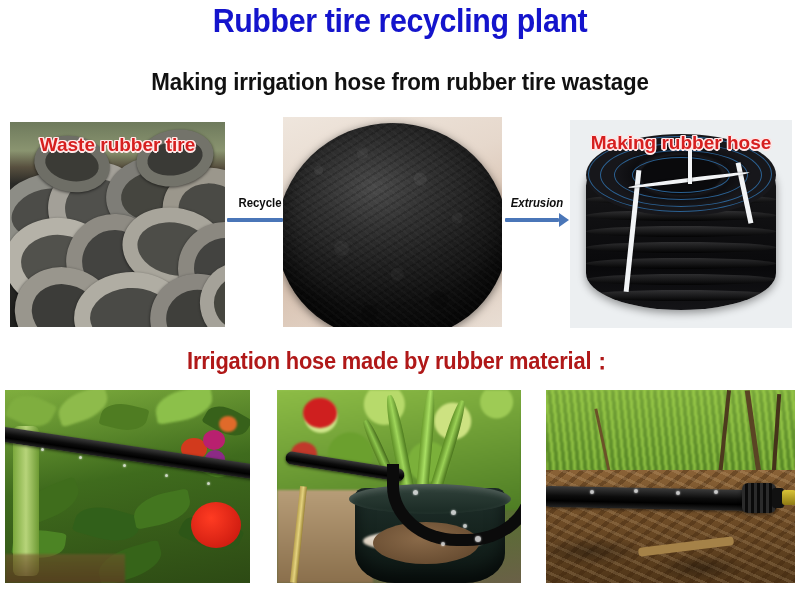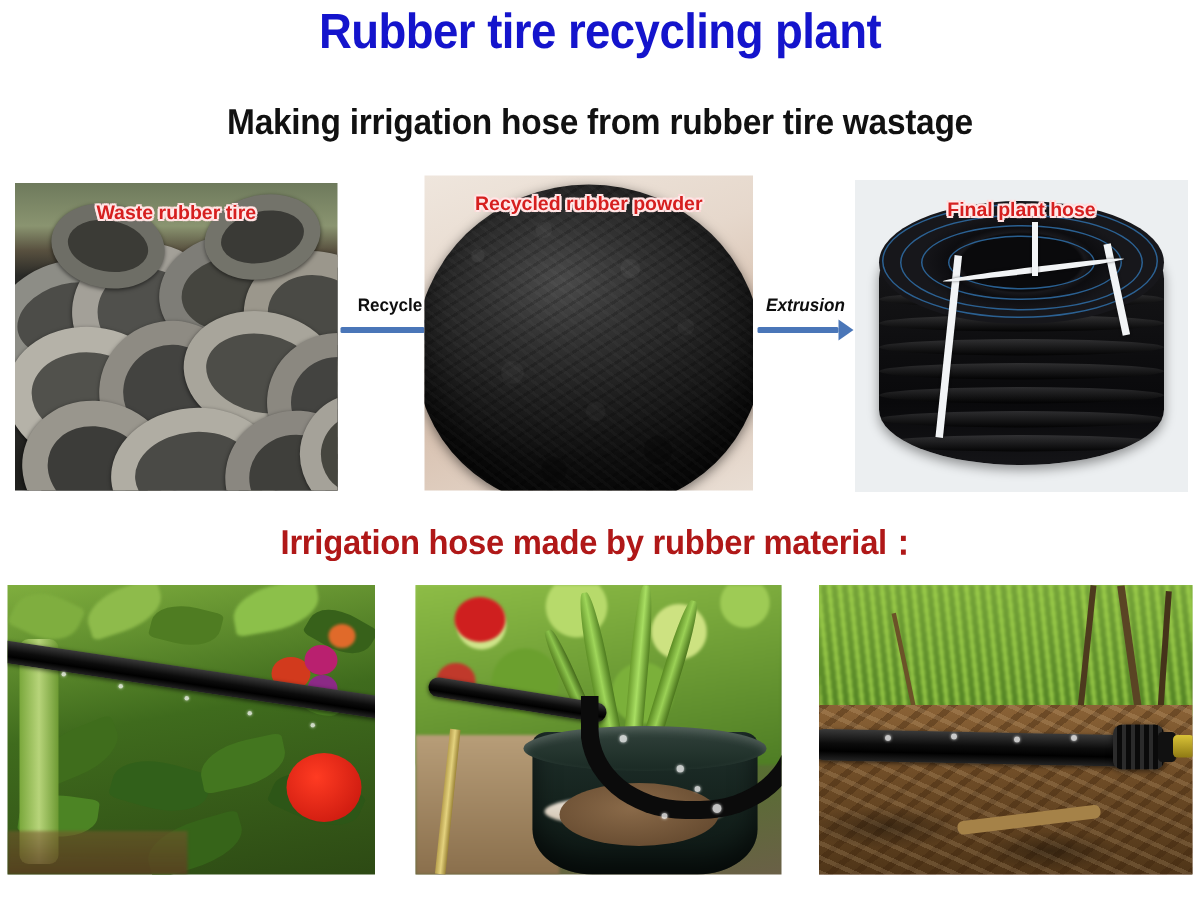--- a/index.html
+++ b/index.html
@@ -60,21 +60,21 @@
   .photo {
     position: absolute;
     overflow: hidden;
     background: #cfcfcf;
   }
   .caption {
     position: absolute;
     left: 0;
     width: 100%;
     text-align: center;
-    font-size: 13px;
+    font-size: 19px;
     font-weight: bold;
     color: #d61f1f;
     letter-spacing: 0px;
     white-space: nowrap;
     text-shadow:
        1.5px 0 0 #ffe9e9, -1.5px 0 0 #ffe9e9,
        0 1.5px 0 #ffe9e9, 0 -1.5px 0 #ffe9e9,
        1.2px 1.2px 0 #ffd9d9, -1.2px -1.2px 0 #ffd9d9,
        1.2px -1.2px 0 #ffd9d9, -1.2px 1.2px 0 #ffd9d9;
     z-index: 6;
@@ -254,21 +254,20 @@
 <div class="arrow-wrap" style="left:227px;top:196px;width:66px;height:34px;">
   <div class="arrow-label">Recycle</div>
   <div class="arrow-line" style="width:56px;"></div>
   <div class="arrow-head" style="left:56px;"></div>
 </div>
 
 <div class="photo" id="photo-powder">
   <div id="powder-heap">
     <div class="tex"></div>
   </div>
-  <div class="caption" style="top:11px;">Recycled rubber powder</div>
 </div>
 
 <div class="arrow-wrap" style="left:505px;top:196px;width:64px;height:34px;font-style:italic;">
   <div class="arrow-label">Extrusion</div>
   <div class="arrow-line" style="width:54px;"></div>
   <div class="arrow-head" style="left:54px;"></div>
 </div>
 
 <div class="photo" id="photo-hose-coil">
   <div id="coil-body">
@@ -283,21 +282,21 @@
   <div id="coil-top">
     <div class="blue-stripe" style="left:2px;top:2px;width:182px;height:74px;"></div>
     <div class="blue-stripe" style="left:14px;top:9px;width:160px;height:62px;"></div>
     <div class="blue-stripe" style="left:28px;top:16px;width:132px;height:48px;"></div>
     <div class="blue-stripe" style="left:46px;top:23px;width:96px;height:34px;"></div>
   </div>
   <div class="tie-strap" style="left:60px;top:50px;width:5px;height:122px;transform:rotate(6deg)"></div>
   <div class="tie-strap" style="left:172px;top:42px;width:5px;height:62px;transform:rotate(-12deg)"></div>
   <div class="tie-strap" style="left:58px;top:58px;width:122px;height:4px;transform:rotate(-7deg);border-radius:50%;"></div>
   <div class="tie-strap" style="left:118px;top:28px;width:4px;height:36px;"></div>
-  <div class="caption" style="top:12px;">Final plant hose</div>
+  <div class="caption" style="top:12px;">Making rubber hose</div>
 </div>
 
 <div id="section-title">Irrigation hose made by rubber material：</div>
 
 <div class="bphoto" id="photo-hose-flowers">
   <div>
     <div class="leaf blur" style="left:4px;top:6px;width:44px;height:30px;background:#7fae3f;transform:rotate(25deg)"></div>
     <div class="leaf blur" style="left:52px;top:2px;width:52px;height:28px;background:#8ebb4b;transform:rotate(-18deg)"></div>
     <div class="leaf" style="left:96px;top:14px;width:46px;height:26px;background:#4f7c22;transform:rotate(14deg)"></div>
     <div class="leaf blur" style="left:150px;top:0px;width:58px;height:30px;background:#8cc04a;transform:rotate(-10deg)"></div>

